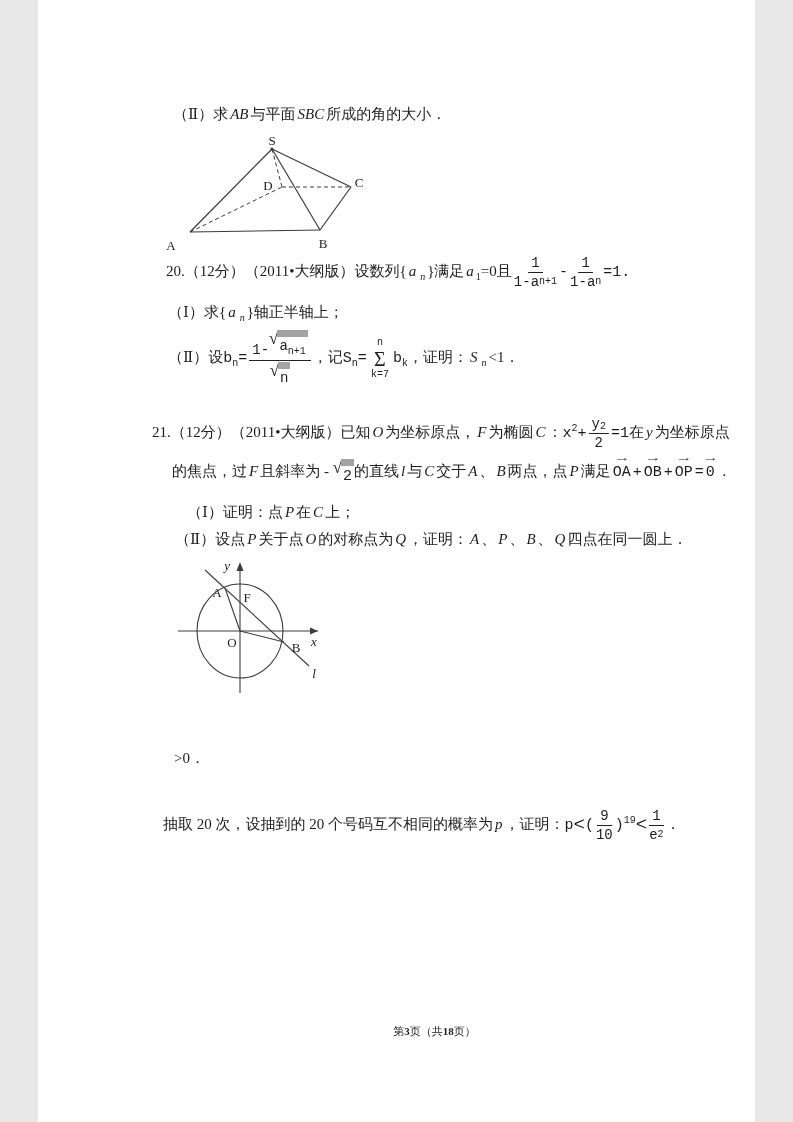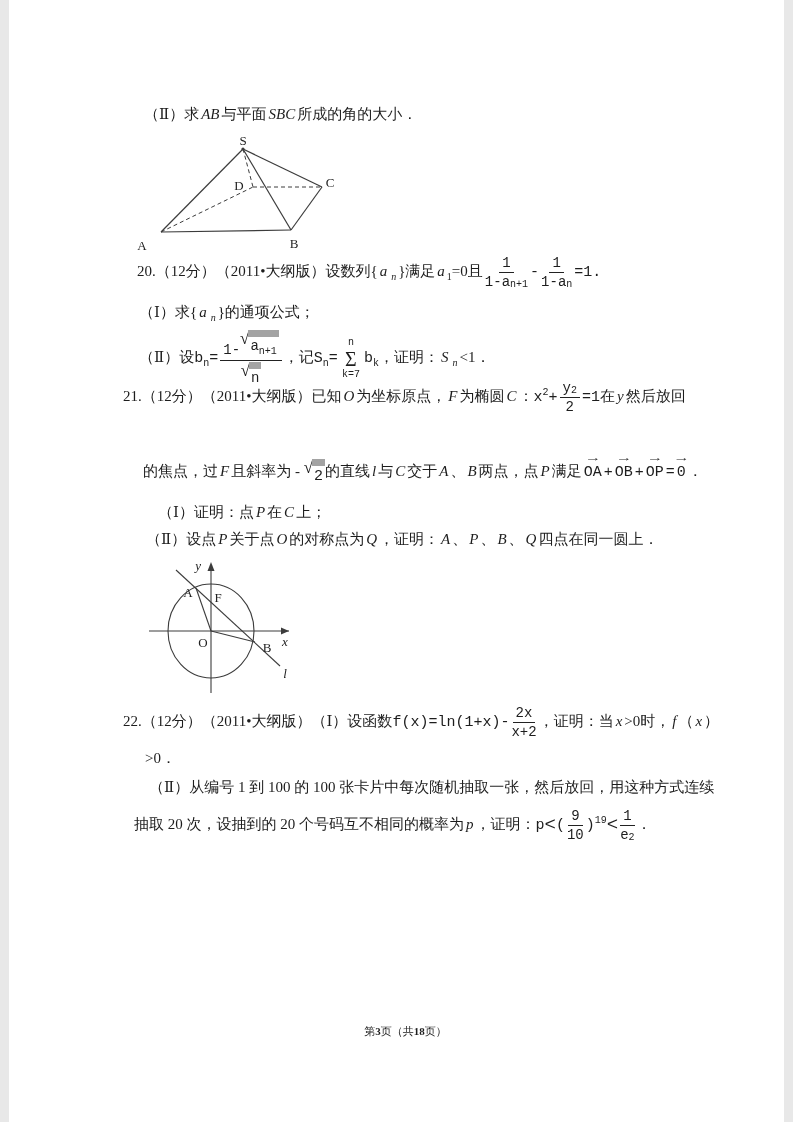--- a/index.html
+++ b/index.html
@@ -1,31 +1,31 @@
 <!DOCTYPE html>
 <html><head>
 <meta charset="utf-8">
 <style>
   html,body{margin:0;padding:0;background:#e8e8e8;}
   .page{
-    position:relative;width:775px;height:1122px;background:#ffffff;
+    position:relative;width:717px;height:1122px;background:#ffffff;
     font-family:"Liberation Serif","DejaVu Serif",serif;
     color:#1d1d1d;font-size:15px;overflow:hidden;margin:0 auto;
   }
   .line{position:absolute;white-space:nowrap;line-height:21px;}
   .seg{white-space:pre;}
   .i{font-style:italic;padding:0 2px;}
   .b{font-weight:bold;}
   .m{font-family:"Liberation Mono","DejaVu Sans Mono",monospace;}
   .sub{font-size:10px;vertical-align:-4px;}
   .sup{font-size:10px;vertical-align:6px;}
   .big{font-size:19px;font-family:"Liberation Mono","DejaVu Sans Mono",monospace;vertical-align:middle;}
   .frac{display:inline-flex;flex-direction:column;align-items:center;vertical-align:middle;margin:0 2px;font-size:14px;}
   .frac .num{display:flex;justify-content:center;align-items:flex-end;border-bottom:1px solid #222;padding:0 3px 1px;line-height:1.15;}
-  .frac .den{display:flex;justify-content:center;align-items:flex-end;padding-top:1px;line-height:1.15;}
+  .frac .den{display:flex;justify-content:center;align-items:center;padding-top:1px;line-height:1.15;}
   .sqrt{display:inline-flex;align-items:flex-start;vertical-align:middle;}
   .rad{font-size:17px;line-height:1.05;}
   .radb{border-top:7px solid #a3a3a3;padding:0 2px;line-height:1.25;margin-left:-1px;}
   .sum{display:inline-flex;flex-direction:column;align-items:center;vertical-align:middle;line-height:1;margin:0 4px;font-family:"Liberation Mono","DejaVu Sans Mono",monospace;}
   .sum-t,.sum-b{font-size:10px;line-height:1.2;}
   .sum-s{font-size:20px;line-height:1;font-family:"Liberation Serif","DejaVu Serif",serif;}
   .vec{display:inline-block;position:relative;margin:0 2px;font-family:"Liberation Mono","DejaVu Sans Mono",monospace;}
   .vec .arr{position:absolute;top:-9px;left:0;right:0;text-align:center;font-size:11px;line-height:1;transform:scaleX(1.5);}
   .footer{position:absolute;left:0;width:793px;text-align:center;font-size:11px;}
   svg text{font-family:"Liberation Serif","DejaVu Serif",serif;font-size:13px;fill:#222;}
@@ -69,50 +69,50 @@
         </span>
       </span><span class="seg m">-</span><span class="frac">
         <span class="num">
           <span class="seg m">1</span>
         </span>
         <span class="den">
           <span class="seg m">1-a</span>
           <span class="seg m sub">n</span>
         </span>
       </span><span class="seg m">=1.</span></div>
-  <div class="line" style="top:302px;left:130px"><span class="seg">（Ⅰ）求{</span><span class="seg i">a</span><span class="seg i sub">n</span><span class="seg">}的通项公式；</span></div>
+  <div class="line" style="top:302px;left:130px"><span class="seg">（Ⅰ）求{</span><span class="seg i">a</span><span class="seg i sub">n</span><span class="seg">}轴正半轴上；</span></div>
   <div class="line" style="top:330px;left:130px"><span class="seg">（Ⅱ）设</span><span class="seg m">b</span><span class="seg m sub">n</span><span class="seg m">=</span><span class="frac">
         <span class="num">
           <span class="seg m">1-</span>
           <span class="sqrt">
             <span class="rad">√</span>
             <span class="radb"><span class="seg m">a</span><span class="seg m sub">n+1</span></span>
           </span>
         </span>
         <span class="den">
           <span class="sqrt">
             <span class="rad">√</span>
             <span class="radb"><span class="seg m">n</span></span>
           </span>
         </span>
       </span><span class="seg">，记</span><span class="seg m">S</span><span class="seg m sub">n</span><span class="seg m">=</span><span class="sum">
         <span class="sum-t">n</span>
         <span class="sum-s">Σ</span>
         <span class="sum-b">k=7</span>
       </span><span class="seg m">b</span><span class="seg m sub">k</span><span class="seg">，证明：</span><span class="seg i">S</span><span class="seg i sub">n</span><span class="seg">&lt;1．</span></div>
 
-  <div class="line" style="top:380px;left:114px"><span class="seg">21.（12分）（2011•大纲版）已知</span><span class="seg i">O</span><span class="seg">为坐标原点，</span><span class="seg i">F</span><span class="seg">为椭圆</span><span class="seg i">C</span><span class="seg">：</span><span class="seg m">x</span><span class="seg m sup">2</span><span class="seg m">+</span><span class="frac">
+  <div class="line" style="top:416px;left:114px"><span class="seg">21.（12分）（2011•大纲版）已知</span><span class="seg i">O</span><span class="seg">为坐标原点，</span><span class="seg i">F</span><span class="seg">为椭圆</span><span class="seg i">C</span><span class="seg">：</span><span class="seg m">x</span><span class="seg m sup">2</span><span class="seg m">+</span><span class="frac">
         <span class="num">
           <span class="seg m">y</span>
           <span class="seg m sup">2</span>
         </span>
         <span class="den">
           <span class="seg m">2</span>
         </span>
-      </span><span class="seg m">=1</span><span class="seg">在</span><span class="seg i">y</span><span class="seg">然后放回</span></div>
+      </span><span class="seg m">=1</span><span class="seg">在</span><span class="seg i">y</span><span class="seg">为坐标原点</span></div>
   <div class="line" style="top:459px;left:134px"><span class="seg">的焦点，过</span><span class="seg i">F</span><span class="seg">且斜率为 - </span><span class="sqrt">
         <span class="rad">√</span>
         <span class="radb"><span class="seg m">2</span></span>
       </span><span class="seg">的直线</span><span class="seg i">l</span><span class="seg">与</span><span class="seg i">C</span><span class="seg">交于</span><span class="seg i">A</span><span class="seg">、</span><span class="seg i">B</span><span class="seg">两点，点</span><span class="seg i">P</span><span class="seg">满足</span><span class="vec"><span class="arr">→</span><span class="vecb">OA</span></span><span class="seg m">+</span><span class="vec"><span class="arr">→</span><span class="vecb">OB</span></span><span class="seg m">+</span><span class="vec"><span class="arr">→</span><span class="vecb">OP</span></span><span class="seg m">=</span><span class="vec"><span class="arr">→</span><span class="vecb">0</span></span><span class="seg">．</span></div>
   <div class="line" style="top:502px;left:149px"><span class="seg">（Ⅰ）证明：点</span><span class="seg i">P</span><span class="seg">在</span><span class="seg i">C</span><span class="seg">上；</span></div>
   <div class="line" style="top:529px;left:137px"><span class="seg">（Ⅱ）设点</span><span class="seg i">P</span><span class="seg">关于点</span><span class="seg i">O</span><span class="seg">的对称点为</span><span class="seg i">Q</span><span class="seg">，证明：</span><span class="seg i">A</span><span class="seg">、</span><span class="seg i">P</span><span class="seg">、</span><span class="seg i">B</span><span class="seg">、</span><span class="seg i">Q</span><span class="seg">四点在同一圆上．</span></div>
 
   <svg style="position:absolute;left:136px;top:557px" width="152" height="144" viewBox="0 0 152 144">
     <g stroke="#3c3c3c" stroke-width="1.1" fill="none">
       <ellipse cx="66" cy="74" rx="43" ry="47"></ellipse>
@@ -128,30 +128,21 @@
     </g>
     <text class="it" x="56" y="13" text-anchor="end">y</text>
     <text class="it" x="140" y="89" text-anchor="middle">x</text>
     <text x="58" y="90" text-anchor="middle">O</text>
     <text x="43" y="40" text-anchor="middle">A</text>
     <text x="73" y="45" text-anchor="middle">F</text>
     <text x="122" y="95" text-anchor="middle">B</text>
     <text class="it" x="140" y="121" text-anchor="middle">l</text>
   </svg>
 
-  <div class="line" style="top:705px;left:114px"><span class="seg">22.（12分）（2011•大纲版）（Ⅰ）设函数</span><span class="seg m">f(x)=ln(1+x)-</span><span class="frac">
-        <span class="num">
-          <span class="seg m">2x</span>
-        </span>
-        <span class="den">
-          <span class="seg m">x+2</span>
-        </span>
-      </span><span class="seg">，证明：当</span><span class="seg i">x</span><span class="seg">&gt;0时，</span><span class="seg i">f</span><span class="seg">（</span><span class="seg i">x</span><span class="seg">）</span></div>
   <div class="line" style="top:748px;left:136px"><span class="seg">&gt;0．</span></div>
-  <div class="line" style="top:777px;left:140px"><span class="seg">（Ⅱ）从编号 1 到 100 的 100 张卡片中每次随机抽取一张，然后放回，用这种方式连续</span></div>
   <div class="line" style="top:808px;left:125px"><span class="seg">抽取 20 次，设抽到的 20 个号码互不相同的概率为</span><span class="seg i">p</span><span class="seg">，证明：</span><span class="seg m">p</span><span class="seg big">&lt;</span><span class="seg m">(</span><span class="frac">
         <span class="num">
           <span class="seg m">9</span>
         </span>
         <span class="den">
           <span class="seg m">10</span>
         </span>
       </span><span class="seg m">)</span><span class="seg m sup">19</span><span class="seg big">&lt;</span><span class="frac">
         <span class="num">
           <span class="seg m">1</span>

